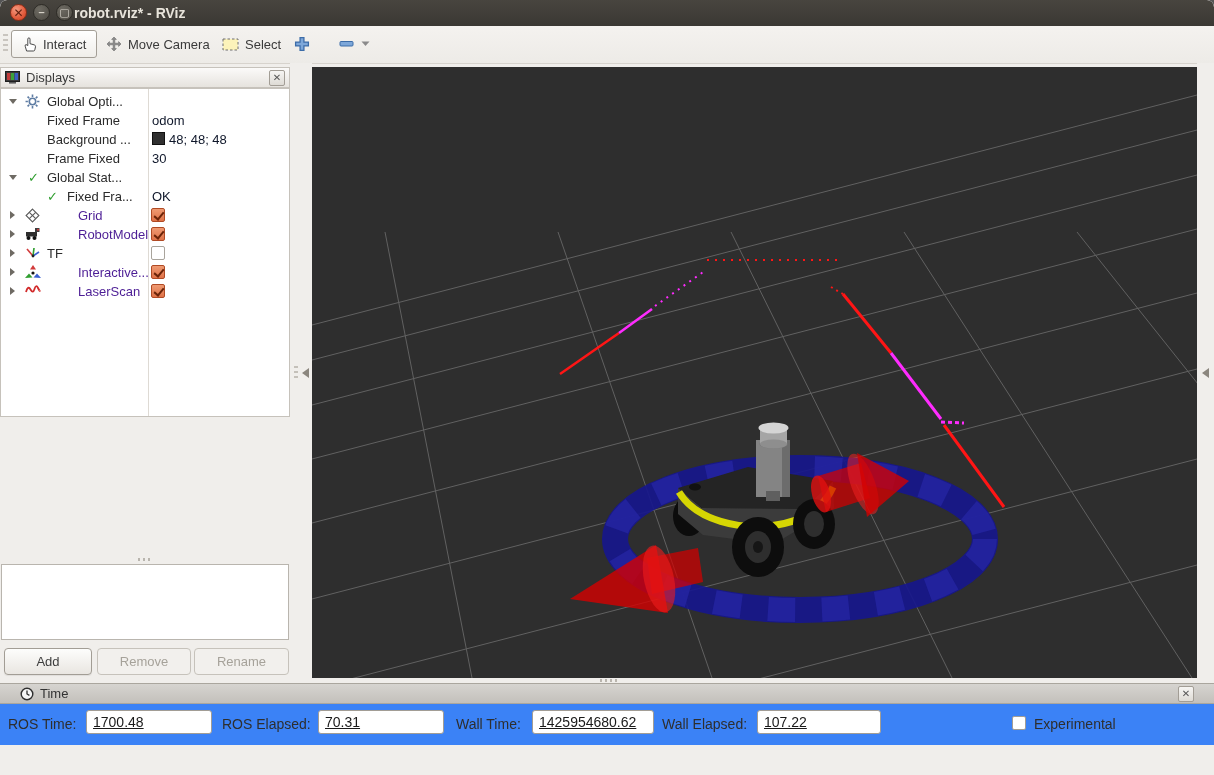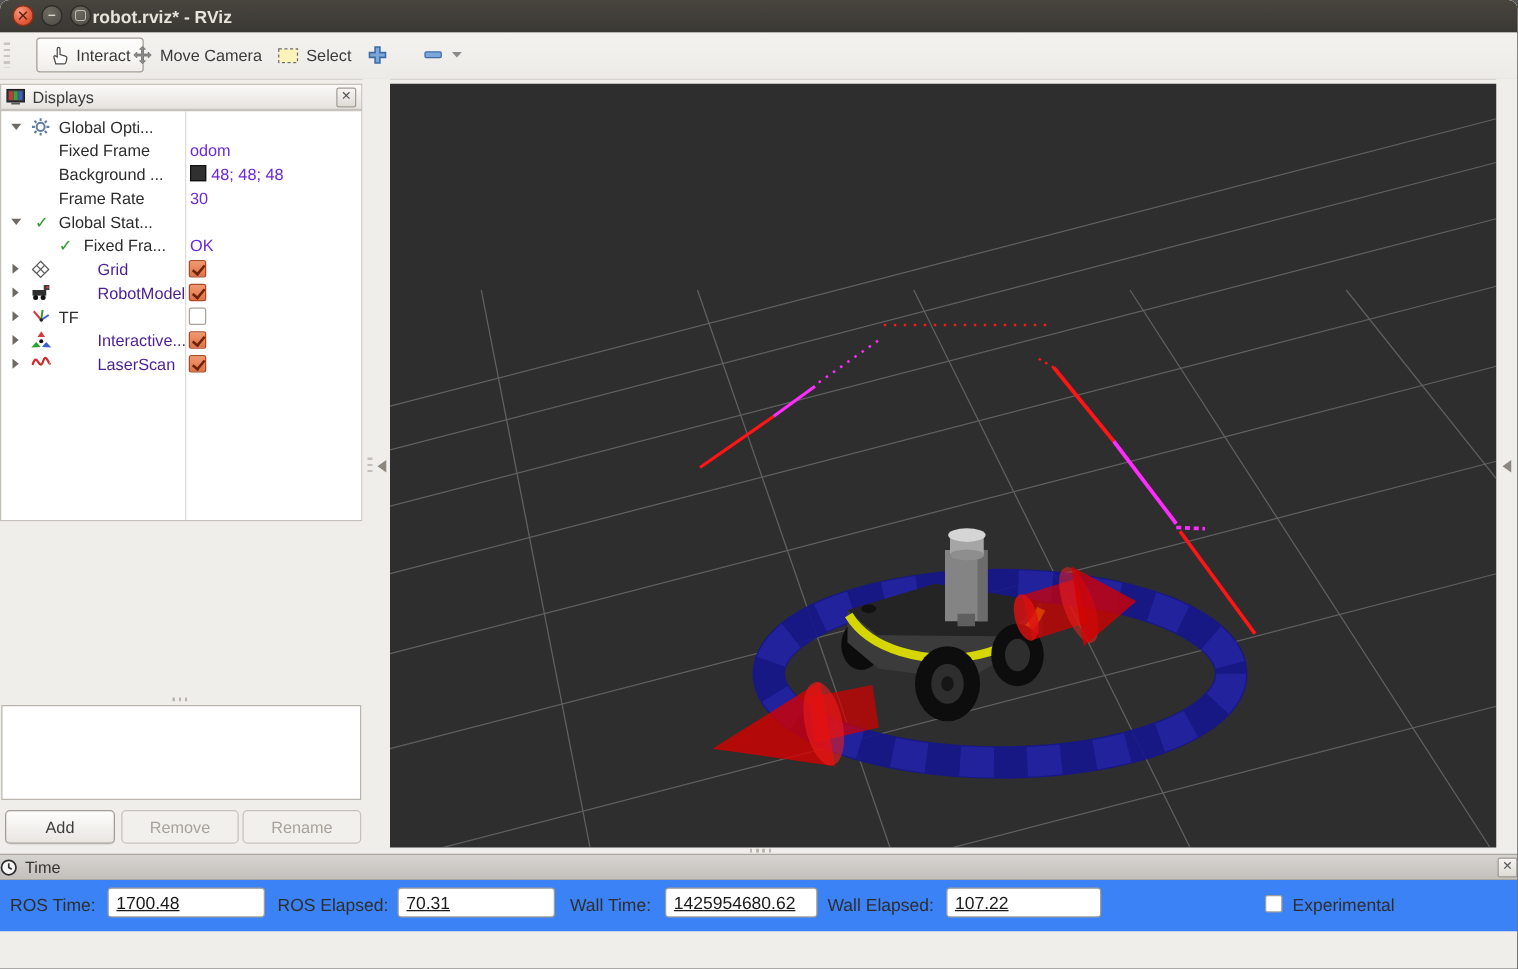--- a/index.html
+++ b/index.html
@@ -39,21 +39,21 @@
     border:1px solid #c6c2bb;box-sizing:border-box;}
   .colsep{position:absolute;left:147px;top:0;width:1px;height:100%;background:#dedad4;}
   .trow{position:absolute;left:0;width:288px;height:19px;font-size:13px;color:#2b2b2b;}
   .trow .tri-down{position:absolute;left:8px;top:7px;width:0;height:0;
     border-left:4px solid transparent;border-right:4px solid transparent;border-top:5px solid #6e6a63;}
   .trow .tri-right{position:absolute;left:9px;top:5px;width:0;height:0;
     border-top:4px solid transparent;border-bottom:4px solid transparent;border-left:5px solid #6e6a63;}
   .trow .ticon{position:absolute;left:24px;top:2px;width:16px;height:15px;}
   .trow .tlabel{position:absolute;left:46px;top:2px;white-space:nowrap;}
   .trow .tlabel.lvl2{left:66px;}
-  .trow .tvalue{position:absolute;left:151px;top:2px;white-space:nowrap;color:#6d28d9;}
+  .trow .tvalue{position:absolute;left:151px;top:2px;white-space:nowrap;color:#0f172a;}
   .trow .tlabel.blue{color:#4c1d95;font-weight:normal;margin-left:31px;}
   .checkmark{position:absolute;left:46px;top:2px;color:#2f9e2f;font-weight:bold;font-size:13px;}
   .checkmark.ingroup{left:27px;}
   .swatch{display:inline-block;width:11px;height:11px;background:#303030;border:1px solid #111;
     vertical-align:-1px;margin-right:4px;}
   .cbox{position:absolute;left:150px;top:2px;width:14px;height:14px;border-radius:2px;box-sizing:border-box;}
   .cbox.on{background:linear-gradient(#ef9a72,#df7248);border:1px solid #b04a24;}
   .cbox.on::after{content:"";position:absolute;left:4px;top:1px;width:4px;height:8px;
     border:solid #6b2409;border-width:0 2px 2px 0;transform:rotate(40deg);}
   .cbox.off{background:#fff;border:1px solid #a9a49c;}
@@ -73,21 +73,21 @@
     background:repeating-linear-gradient(#c4c0b9 0 2px,transparent 2px 5px);}
   
   .scene{position:absolute;left:312px;top:67px;width:885px;height:611px;background:#2e2e2e;overflow:hidden;}
   .scene-text{position:absolute;left:0;top:86px;width:100%;text-align:center;
     color:#f0f0f0;font-size:28px;font-family:"DejaVu Sans",sans-serif;
     letter-spacing:1px;word-spacing:16px;}
   .scene svg{position:absolute;left:0;top:0;}
   
   .time-header{position:absolute;left:0;top:683px;width:1214px;height:21px;box-sizing:border-box;
     background:linear-gradient(#d6d4d0,#c3c0bb);border-top:1px solid #aaa69e;border-bottom:1px solid #aaa69e;
-    display:flex;align-items:center;gap:6px;padding:0 0;font-size:13px;color:#333;}
+    display:flex;align-items:center;gap:6px;padding:0 20px;font-size:13px;color:#333;}
   .time-row{position:absolute;left:0;top:704px;width:1214px;height:41px;background:#3b82f6;}
   .tlab{position:absolute;top:12px;font-size:14px;color:#2e2e2e;white-space:nowrap;}
   .tin{position:absolute;top:6px;height:24px;border:1px solid #a29d95;border-radius:3px;
     background:#fff;font-size:14px;color:#1a1a1a;padding:0 6px;box-sizing:border-box;
     font-family:"Liberation Sans","DejaVu Sans",sans-serif;text-decoration:underline;}
   .exp-box{position:absolute;left:1012px;top:12px;width:14px;height:14px;background:#fff;
     border:1px solid #a29d95;border-radius:2px;box-sizing:border-box;}
   
   .statusbar{position:absolute;left:0;top:745px;width:1214px;height:30px;
     background:#f1efec;border-top:1px solid #d7d3cd;}
@@ -112,21 +112,21 @@
         <span>–</span>
       </div>
     <div class="winbtn maximize">
         <span>▢</span>
       </div>
     <div class="title-text">robot.rviz* - RViz</div>
   </div>
 
   <div class="toolbar">
     <div class="tb-grip"></div>
-    <div class="tool selected" style="left:29px;">
+    <div class="tool selected" style="left:11px;">
       <svg width="15" height="16" viewBox="0 0 15 16">
           <path d="M4.6 15 L3.2 10.2 Q2.8 8.8 4 8.5 L5.8 9.6 V3.1 Q5.8 1.9 6.9 1.9 Q8 1.9 8 3.1 V7.7 L12.3 8.9 Q13.7 9.3 13.5 10.8 L12.8 13.8 Q12.6 15 11.4 15 Z" fill="#fff" stroke="#4a4a4a" stroke-width="1"></path>
         </svg>
       <span>Interact</span>
     </div>
     <div class="tool" style="left:96px;">
       <svg width="16" height="15" viewBox="0 0 16 15">
           <path d="M8 0l2.4 2.4H8.8v3.8h3.8V4.6L15 7l-2.4 2.4V7.8H8.8v3.8h1.6L8 14l-2.4-2.4h1.6V7.8H3.4v1.6L1 7l2.4-2.4v1.6h3.8V2.4H5.6Z" fill="#8b8b8b" stroke="#6e6e6e" stroke-width="0.6"></path>
         </svg>
       <span>Move Camera</span>
@@ -179,21 +179,21 @@
     </div>
     <div class="trow" style="top:22px;">
       <span class="tlabel">Fixed Frame</span>
       <span class="tvalue">odom</span>
     </div>
     <div class="trow" style="top:41px;">
       <span class="tlabel">Background ...</span>
       <span class="tvalue"><span class="swatch"></span><span>48; 48; 48</span></span>
     </div>
     <div class="trow" style="top:60px;">
-      <span class="tlabel">Frame Rate</span>
+      <span class="tlabel">Frame Fixed</span>
       <span class="tvalue">30</span>
     </div>
     <div class="trow" style="top:79px;">
       <span class="tri-down"></span>
       <span class="checkmark ingroup">✓</span>
       <span class="tlabel">Global Stat...</span>
     </div>
     <div class="trow" style="top:98px;">
       <span class="checkmark">✓</span>
       <span class="tlabel lvl2">Fixed Fra...</span>

